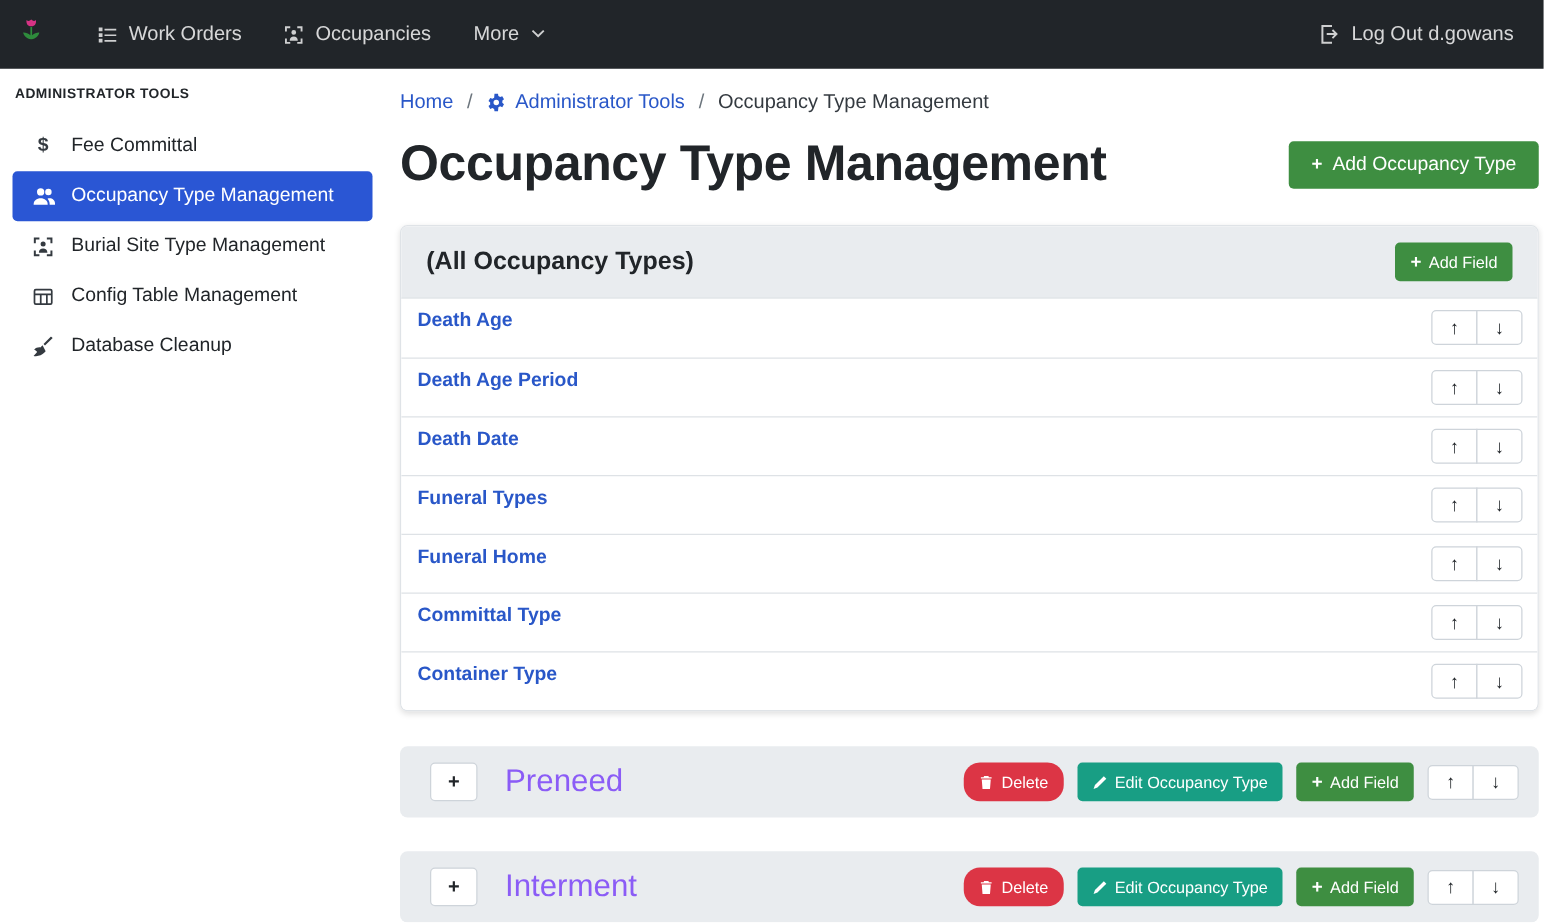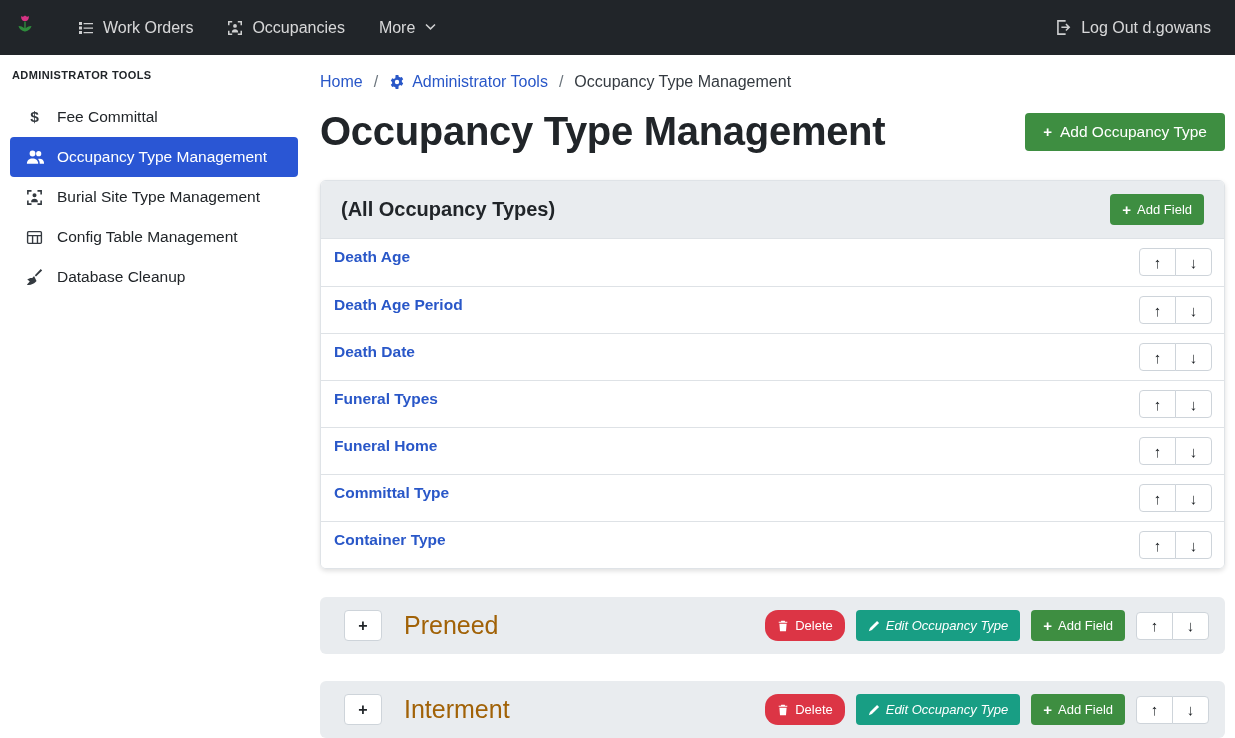--- a/index.html
+++ b/index.html
@@ -27,38 +27,38 @@
   .sidebar{width:310px;flex:0 0 310px;padding:14px 12px 0 10px;}
   .sidebar-header{font-size:11px;font-weight:700;letter-spacing:.4px;color:#212529;
     padding:0 2px 16px 2px;}
   .side-item{display:flex;align-items:center;gap:13px;height:40px;padding:0 15px;
     border-radius:4px;font-size:15.5px;color:#212529;cursor:pointer;}
   .side-item .sicon{width:19px;display:flex;justify-content:center;align-items:center;
     color:#343a40;font-weight:700;}
   .side-item.active{background:var(--primary);color:#fff;}
   .side-item.active .sicon{color:#fff;}
 
-  .main{flex:1;padding:16px 10px 0 10px;overflow:hidden;}
+  .main{flex:1;padding:16px 4px 0 10px;overflow:hidden;}
 
   
   .breadcrumb{display:flex;align-items:center;gap:11px;font-size:16px;margin:2px 0 18px 0;}
   .breadcrumb a{color:var(--link);}
   .crumb-sep{color:#6c757d;}
   .crumb-admin{display:flex;align-items:center;gap:7px;color:var(--link);}
   .crumb-current{color:#343a40;}
 
   
   .page-head{display:flex;justify-content:space-between;align-items:center;margin:4px 0 26px 0;}
   .page-title{font-size:40px;font-weight:600;color:#212529;letter-spacing:-.3px;}
   .btn{border:none;border-radius:4px;color:#fff;display:inline-flex;align-items:center;gap:8px;}
   .btn-lg{background:var(--green);font-size:15.5px;padding:10px 18px;}
   .btn-sm{font-size:13px;padding:8px 12px;gap:6px;}
   .btn-green{background:var(--green);}
   .btn-red{background:var(--red);border-radius:13px;}
-  .btn-teal{background:var(--teal);font-style:italic;}
+  .btn-teal{background:var(--teal);}
   .plus{font-weight:700;font-size:15px;line-height:1;}
 
   
   .card{border:1px solid #dfe3e7;border-radius:6px;overflow:hidden;
     box-shadow:0 2px 5px rgba(0,0,0,.13);margin-bottom:28px;}
   .card-header{background:var(--section-bg);padding:13px 20px;display:flex;
     justify-content:space-between;align-items:center;border-bottom:1px solid var(--border);}
   .card-title{font-size:20px;font-weight:700;color:#212529;}
   .field-row{display:flex;justify-content:space-between;align-items:flex-start;
     padding:9px 12px 9px 13px;min-height:47px;background:#fff;}
@@ -69,21 +69,21 @@
     color:#212529;font-size:15px;display:flex;align-items:center;justify-content:center;}
   .arrow-btn.up{border-radius:4px 0 0 4px;}
   .arrow-btn.down{border-radius:0 4px 4px 0;margin-left:-1px;}
 
   
   .section-bar{background:var(--section-bg);border-radius:6px;height:57px;
     display:flex;align-items:center;padding:0 16px 0 16px;margin-bottom:27px;}
   .expand-btn{width:38px;height:31px;background:#fff;border:1px solid #ced4da;
     border-radius:4px;color:#212529;font-size:16px;font-weight:700;
     display:flex;align-items:center;justify-content:center;margin:0 22px 0 8px;}
-  .section-name{font-size:25px;color:#a16207;font-weight:400;}
+  .section-name{font-size:25px;color:#8b5cf6;font-weight:400;}
   .section-actions{margin-left:auto;display:flex;align-items:center;gap:11px;}
 </style>
 </head>
 <body>
 
 <nav class="topbar">
   <a class="brand">
     <span>
       <svg viewBox="0 0 22 22" width="22" height="22">
         <path fill="#d63384" d="M7.2 2c-.3 2.9.7 5 3.8 5s4.1-2.1 3.8-5c-1.2 1-2.4 1-3.8-.4C9.6 3 8.4 3 7.2 2z"></path>

